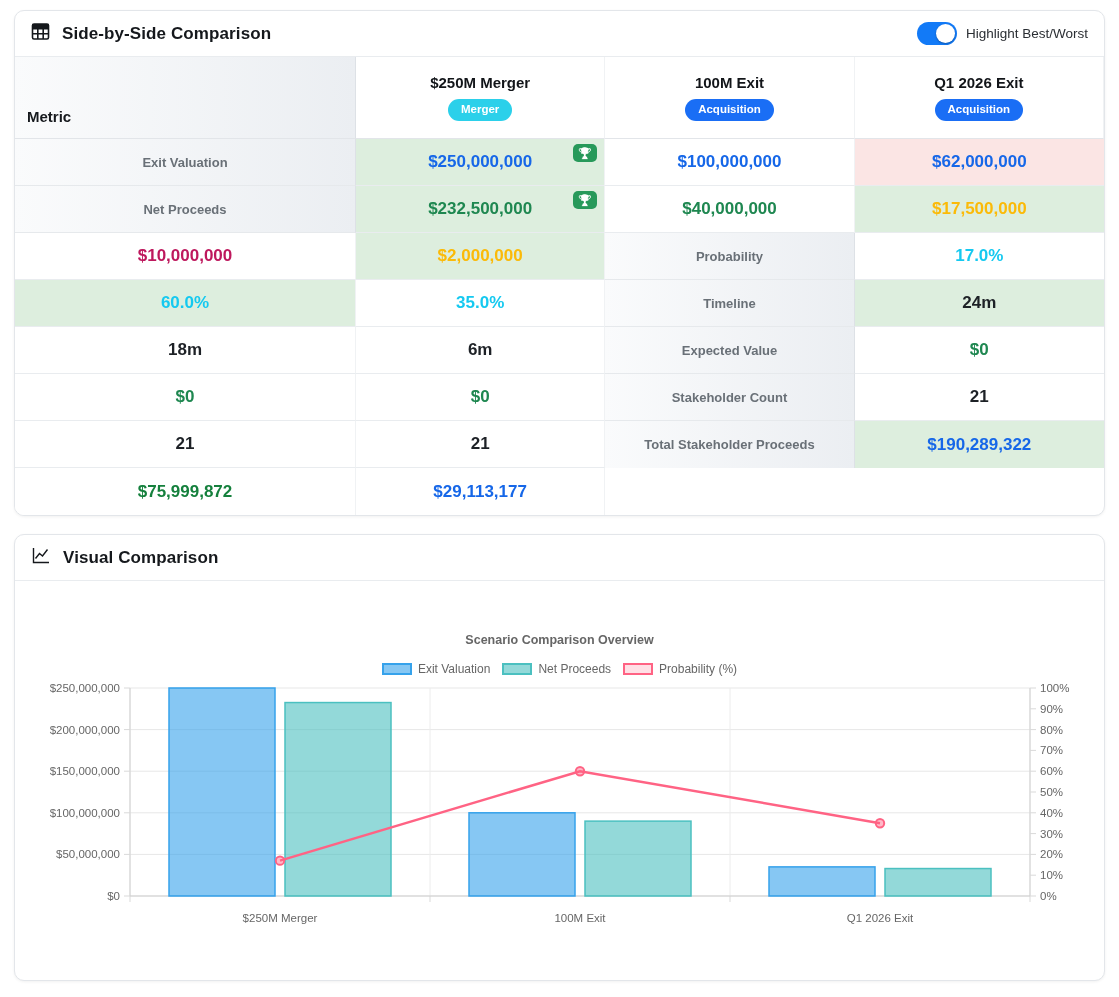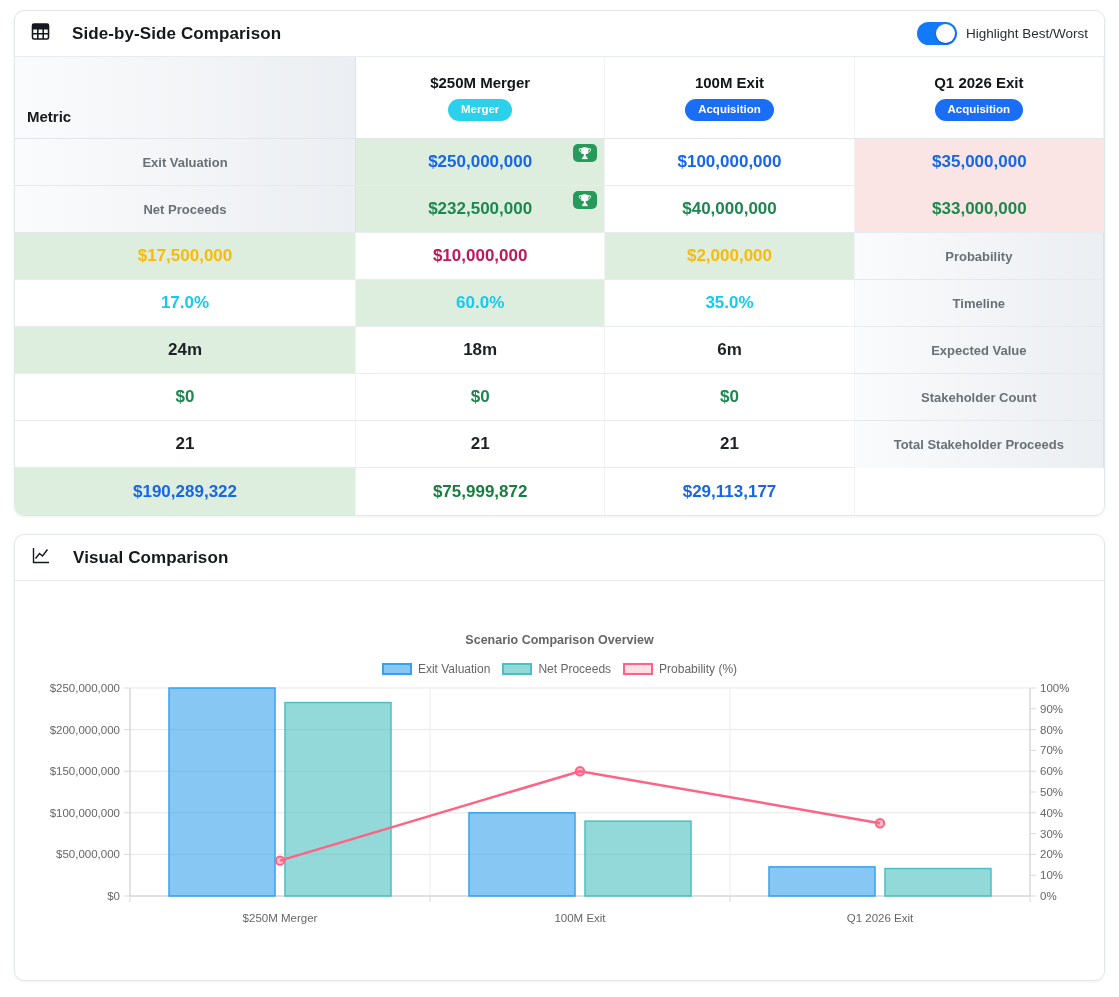--- a/index.html
+++ b/index.html
@@ -5,21 +5,21 @@
   * { box-sizing: border-box; }
   html,body { margin:0; padding:0; background:#fff; font-family:"Liberation Sans", sans-serif; color:#1d2126; }
   .page { width:1119px; padding:10px 14px 12px; }
 
   .card { background:#fff; border:1px solid #e3e6ea; border-radius:10px; overflow:hidden;
           box-shadow:0 1px 3px rgba(0,0,0,.06); }
   .card + .card { margin-top:18px; }
 
   .card-header { display:flex; align-items:center; justify-content:space-between;
                  padding:11px 16px; border-bottom:1px solid #e9ecef; }
-  .title-wrap { display:flex; align-items:center; gap:22px; }
+  .title-wrap { display:flex; align-items:center; gap:12px; }
   .card-title { margin:0; font-size:17px; font-weight:600; color:#15181c; letter-spacing:.1px; }
 
   .toggle-wrap { display:flex; align-items:center; gap:9px; font-size:13.5px; color:#2a2e33; }
   .toggle { width:40px; height:23px; border-radius:12px; position:relative; display:inline-block; cursor:pointer; }
   .toggle .knob { width:19px; height:19px; border-radius:50%; background:#fff; position:absolute;
                   top:2px; right:2px; box-shadow:0 1px 2px rgba(0,0,0,.3); }
 
   
   .cmp-table { display:grid; grid-template-columns:341px 1fr 1fr 1fr; }
   .metric-col { background:linear-gradient(90deg,#fafbfc,#ebeef2); border-right:1px solid #dde1e6; }
@@ -93,27 +93,26 @@
         </div>
         <div class="th-scen">
           <div class="scen-name">Q1 2026 Exit</div>
           <span class="badge" style="background: rgb(26, 110, 245);">Acquisition</span>
         </div>
         <div class="metric-label metric-col">Exit Valuation</div>
         <div class="value-cell best" style="color: rgb(22, 103, 232);">$250,000,000<span class="trophy-badge" style="background: rgb(39, 153, 90);">
             <span class="glyph">🏆</span>
           </span></div>
         <div class="value-cell" style="color: rgb(22, 103, 232);">$100,000,000</div>
-        <div class="value-cell worst" style="color: rgb(22, 103, 232);">$35,000,000</div>
+        <div class="value-cell worst" style="color: rgb(22, 103, 232);">$62,000,000</div>
         <div class="metric-label metric-col">Net Proceeds</div>
         <div class="value-cell best" style="color: rgb(30, 135, 80);">$232,500,000<span class="trophy-badge" style="background: rgb(39, 153, 90);">
             <span class="glyph">🏆</span>
           </span></div>
         <div class="value-cell" style="color: rgb(30, 135, 80);">$40,000,000</div>
-        <div class="value-cell worst" style="color: rgb(30, 135, 80);">$33,000,000</div>
         <div class="value-cell best" style="color: rgb(251, 186, 8);">$17,500,000</div>
         <div class="value-cell" style="color: #be185d;">$10,000,000</div>
         <div class="value-cell best" style="color: rgb(251, 186, 8);">$2,000,000</div>
         <div class="metric-label metric-col">Probability</div>
         <div class="value-cell" style="color: rgb(21, 201, 240);">17.0%</div>
         <div class="value-cell best" style="color: rgb(21, 201, 240);">60.0%</div>
         <div class="value-cell" style="color: rgb(21, 201, 240);">35.0%</div>
         <div class="metric-label metric-col">Timeline</div>
         <div class="value-cell best" style="color: rgb(29, 33, 38);">24m</div>
         <div class="value-cell" style="color: rgb(29, 33, 38); text-align: right;">18m</div>

